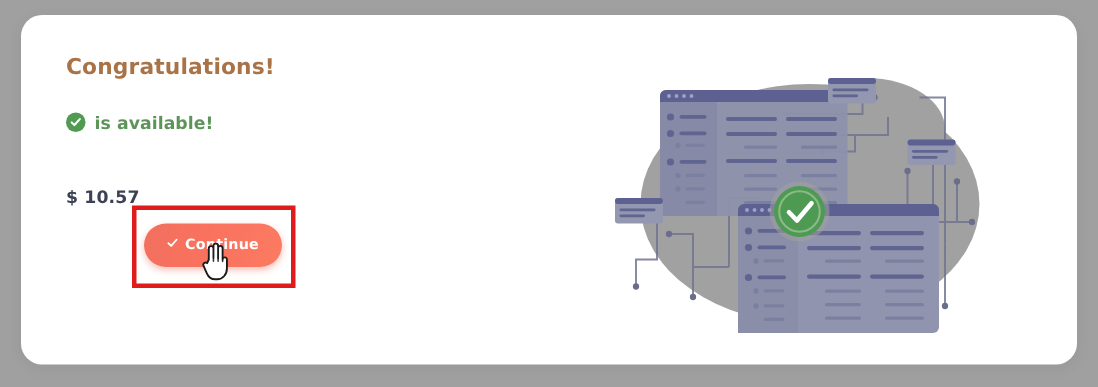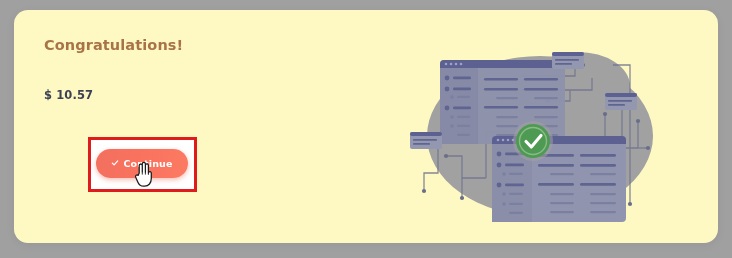--- a/index.html
+++ b/index.html
@@ -22,21 +22,21 @@
     background: #a0a0a0;
   }
 
   
   #result-card {
     position: absolute;
     left: 14px;
     top: 10px;
     width: 704px;
     height: 233px;
-    background: #fef9c3;
+    background: #ffffff;
     border-radius: 14px;
     box-shadow: 0 2px 10px rgba(0,0,0,0.06);
     overflow: hidden;
   }
 
   
   #info-col {
     position: absolute;
     left: 30px;
     top: 28px;
@@ -164,20 +164,28 @@
 
 <div id="page-root">
 
   <div id="result-card">
 
     <div id="info-col">
 
       <div id="congrats-heading">Congratulations!</div>
 
 
+      <div id="availability-row">
+        <span class="check-badge">
+          <svg width="9" height="9" viewBox="0 0 10 10">
+            <path d="M2 5.2 L4 7.1 L8 2.7" fill="none" stroke="#ffffff" stroke-width="1.6" stroke-linecap="round" stroke-linejoin="round"></path>
+          </svg>
+        </span>
+        <span id="available-label">is available!</span>
+      </div>
 
       <div id="purchase-row">
         <span id="price-label">$ 10.57</span>
       </div>
     </div>
 
     <div id="hero-illustration">
       <svg width="290" height="205" viewBox="0 0 290 205" xmlns="http://www.w3.org/2000/svg">
         <defs>
           <clipPath id="cardclip">

